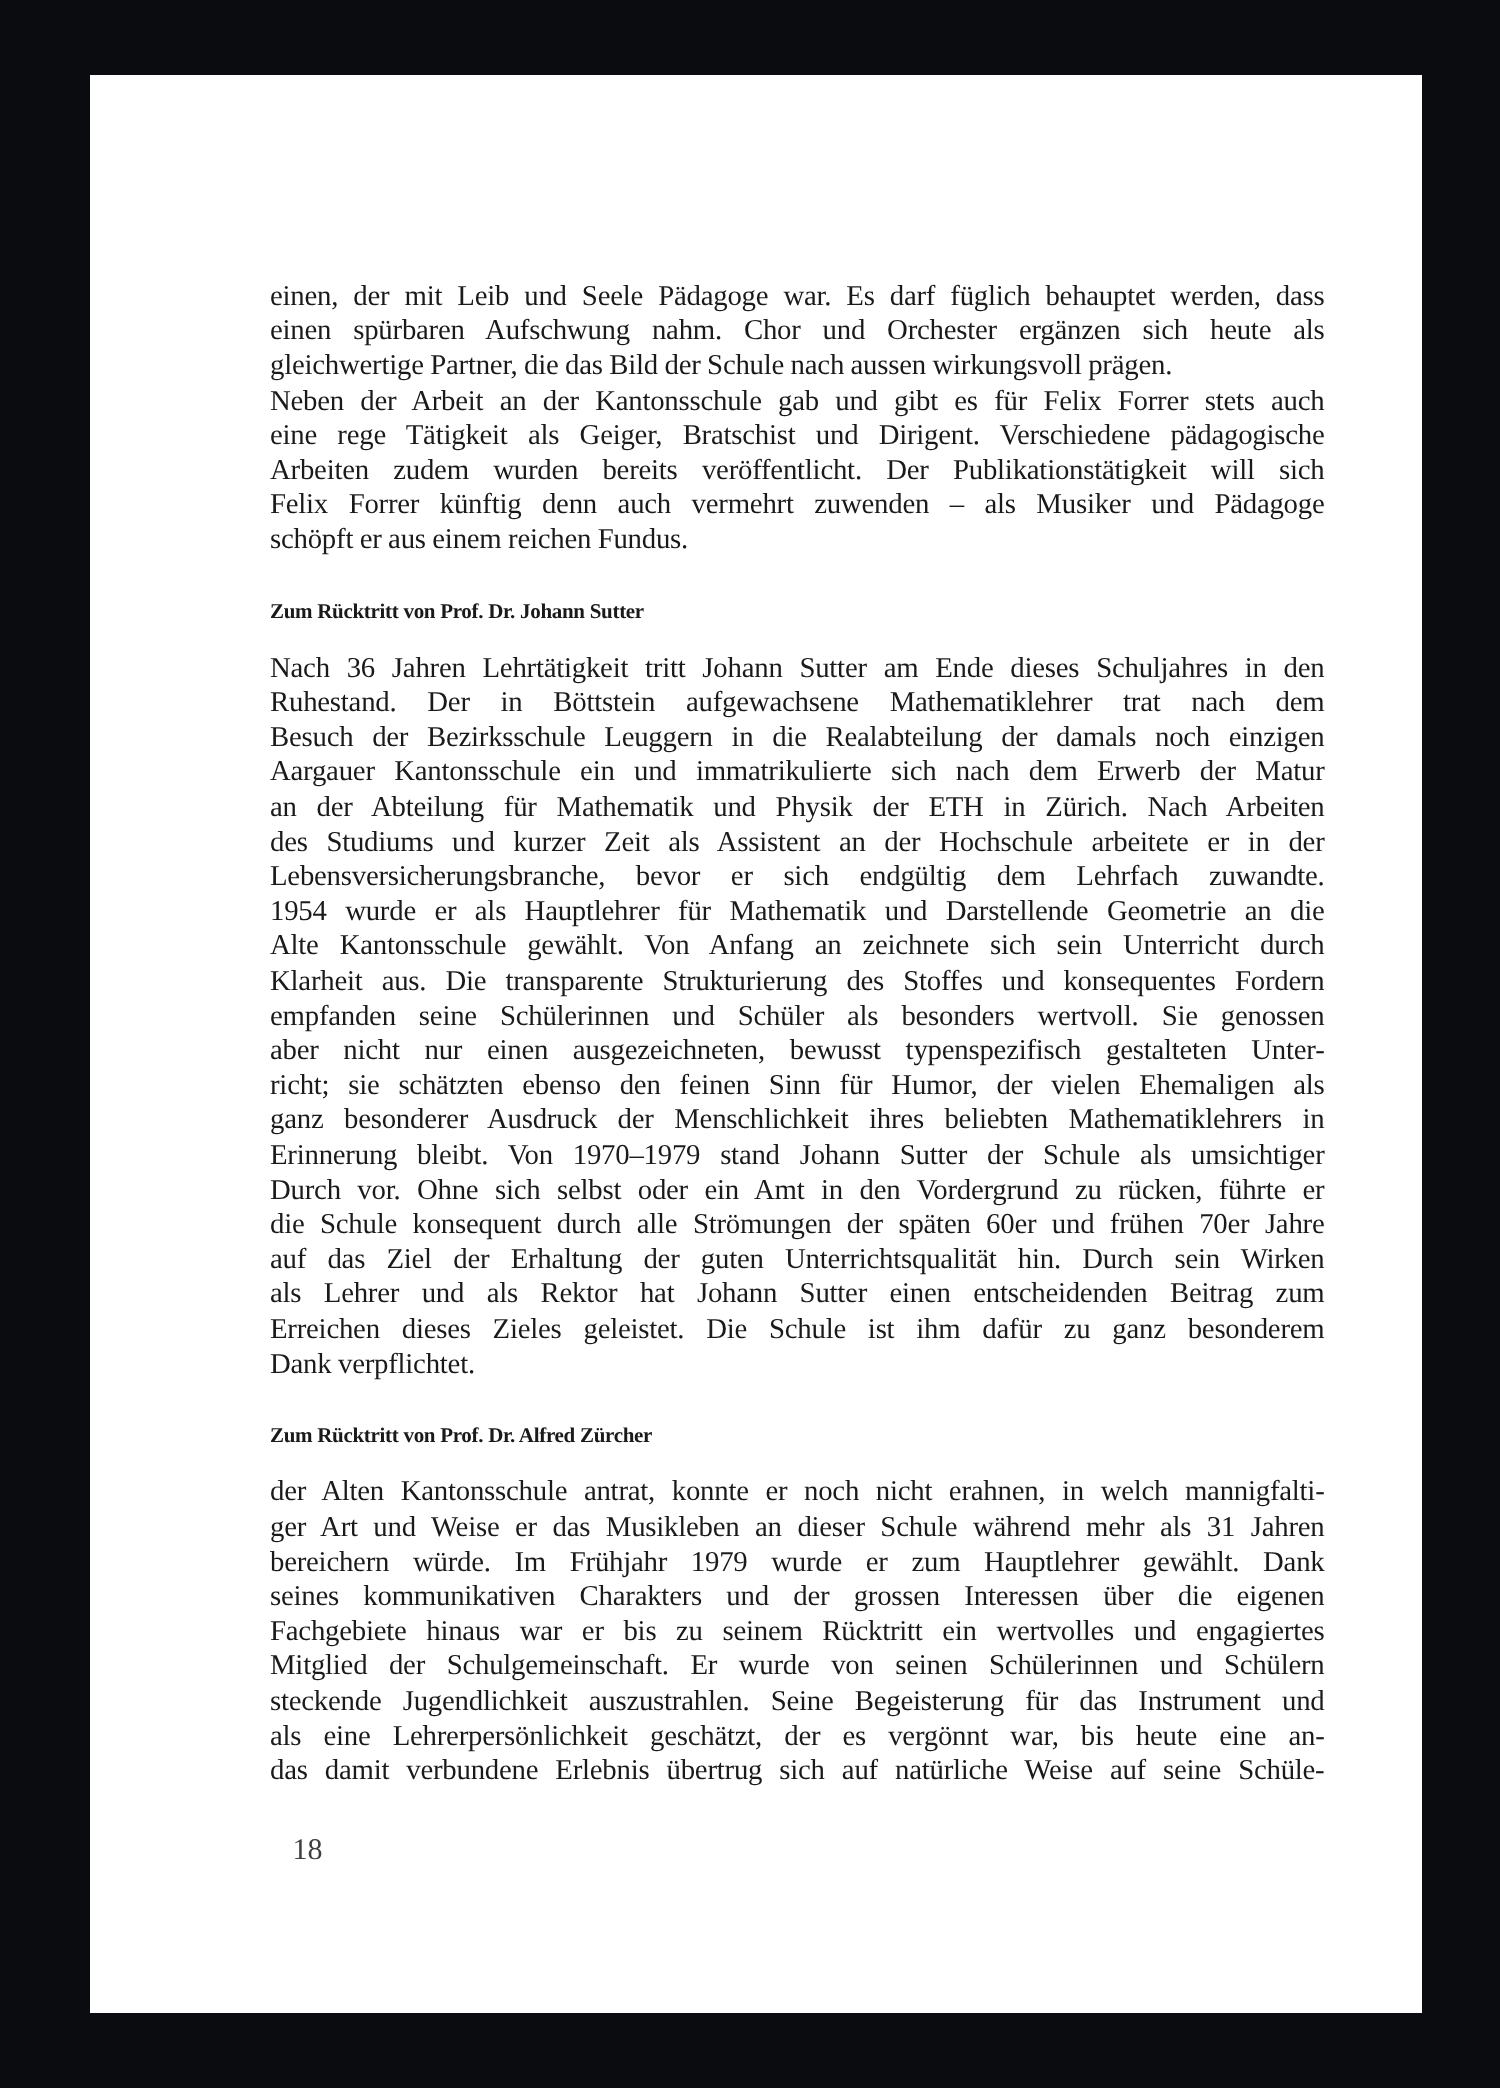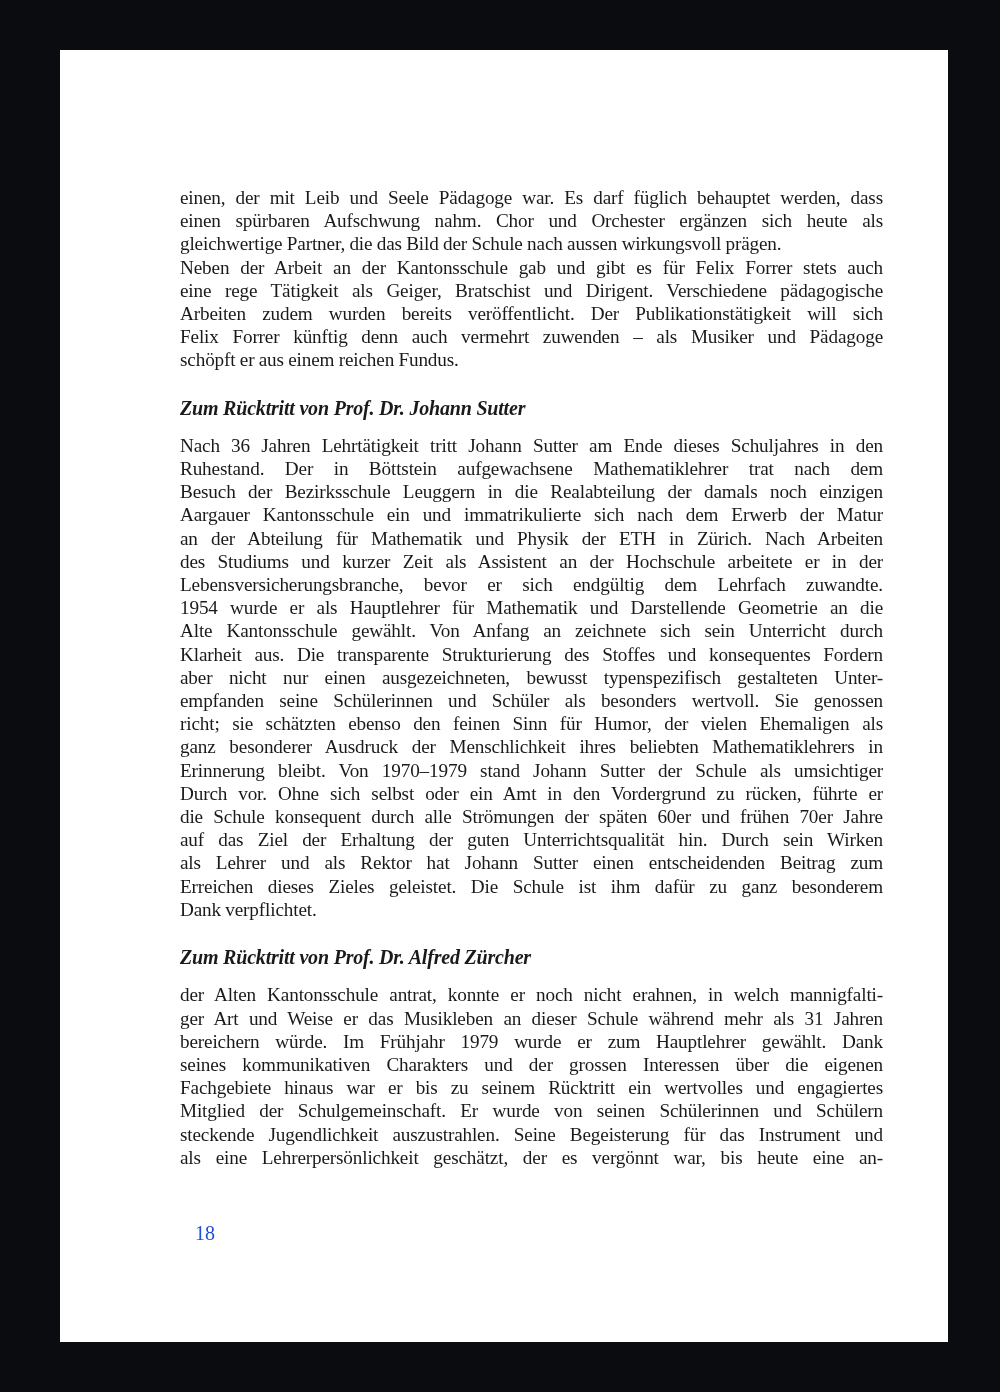--- a/index.html
+++ b/index.html
@@ -43,33 +43,32 @@
       display: block;
       text-align: justify;
       text-align-last: justify;
       white-space: nowrap;
     }
     .line.last {
       text-align-last: left;
     }
     .heading {
       margin: 0;
-      font-style: italic;
-      font-size: 20px;
+      font-size: 14px;
       letter-spacing: -0.2px;
     }
     .gap-before-heading { height: 25px; }
     .gap-after-heading { height: 14px; }
     .page-number {
       position: absolute;
       left: 135px;
       top: 1172px;
       font-family: "Liberation Serif", "DejaVu Serif", serif;
       font-size: 20px;
-      color: #1d4ed8;
+      color: #404040;
     }
   </style>
 </head>
 <body>
 
 <div class="page">
   <div class="content">
 
     <p class="para">
       <span class="line">einen, der mit Leib und Seele Pädagoge war. Es darf füglich behauptet werden, dass</span>
@@ -90,22 +89,22 @@
       <span class="line">Nach 36 Jahren Lehrtätigkeit tritt Johann Sutter am Ende dieses Schuljahres in den</span>
       <span class="line">Ruhestand. Der in Böttstein aufgewachsene Mathematiklehrer trat nach dem</span>
       <span class="line">Besuch der Bezirksschule Leuggern in die Realabteilung der damals noch einzigen</span>
       <span class="line">Aargauer Kantonsschule ein und immatrikulierte sich nach dem Erwerb der Matur</span>
       <span class="line">an der Abteilung für Mathematik und Physik der ETH in Zürich. Nach Arbeiten</span>
       <span class="line">des Studiums und kurzer Zeit als Assistent an der Hochschule arbeitete er in der</span>
       <span class="line">Lebensversicherungsbranche, bevor er sich endgültig dem Lehrfach zuwandte.</span>
       <span class="line">1954 wurde er als Hauptlehrer für Mathematik und Darstellende Geometrie an die</span>
       <span class="line">Alte Kantonsschule gewählt. Von Anfang an zeichnete sich sein Unterricht durch</span>
       <span class="line">Klarheit aus. Die transparente Strukturierung des Stoffes und konsequentes Fordern</span>
+      <span class="line">empfanden seine Schülerinnen und Schüler als besonders wertvoll. Sie genossen</span>
       <span class="line">aber nicht nur einen ausgezeichneten, bewusst typenspezifisch gestalteten Unter-</span>
-      <span class="line">empfanden seine Schülerinnen und Schüler als besonders wertvoll. Sie genossen</span>
       <span class="line">richt; sie schätzten ebenso den feinen Sinn für Humor, der vielen Ehemaligen als</span>
       <span class="line">ganz besonderer Ausdruck der Menschlichkeit ihres beliebten Mathematiklehrers in</span>
       <span class="line">Erinnerung bleibt. Von 1970–1979 stand Johann Sutter der Schule als umsichtiger</span>
       <span class="line">Durch vor. Ohne sich selbst oder ein Amt in den Vordergrund zu rücken, führte er</span>
       <span class="line">die Schule konsequent durch alle Strömungen der späten 60er und frühen 70er Jahre</span>
       <span class="line">auf das Ziel der Erhaltung der guten Unterrichtsqualität hin. Durch sein Wirken</span>
       <span class="line">als Lehrer und als Rektor hat Johann Sutter einen entscheidenden Beitrag zum</span>
       <span class="line">Erreichen dieses Zieles geleistet. Die Schule ist ihm dafür zu ganz besonderem</span>
       <span class="line last">Dank verpflichtet.</span>
     </p>
@@ -116,17 +115,18 @@
 
     <p class="para">
       <span class="line">der Alten Kantonsschule antrat, konnte er noch nicht erahnen, in welch mannigfalti-</span>
       <span class="line">ger Art und Weise er das Musikleben an dieser Schule während mehr als 31 Jahren</span>
       <span class="line">bereichern würde. Im Frühjahr 1979 wurde er zum Hauptlehrer gewählt. Dank</span>
       <span class="line">seines kommunikativen Charakters und der grossen Interessen über die eigenen</span>
       <span class="line">Fachgebiete hinaus war er bis zu seinem Rücktritt ein wertvolles und engagiertes</span>
       <span class="line">Mitglied der Schulgemeinschaft. Er wurde von seinen Schülerinnen und Schülern</span>
       <span class="line">steckende Jugendlichkeit auszustrahlen. Seine Begeisterung für das Instrument und</span>
       <span class="line">als eine Lehrerpersönlichkeit geschätzt, der es vergönnt war, bis heute eine an-</span>
+      <span class="line">das damit verbundene Erlebnis übertrug sich auf natürliche Weise auf seine Schüle-</span>
     </p>
   </div>
 
   <div class="page-number">18</div>
 </div>
 
 </body></html>

